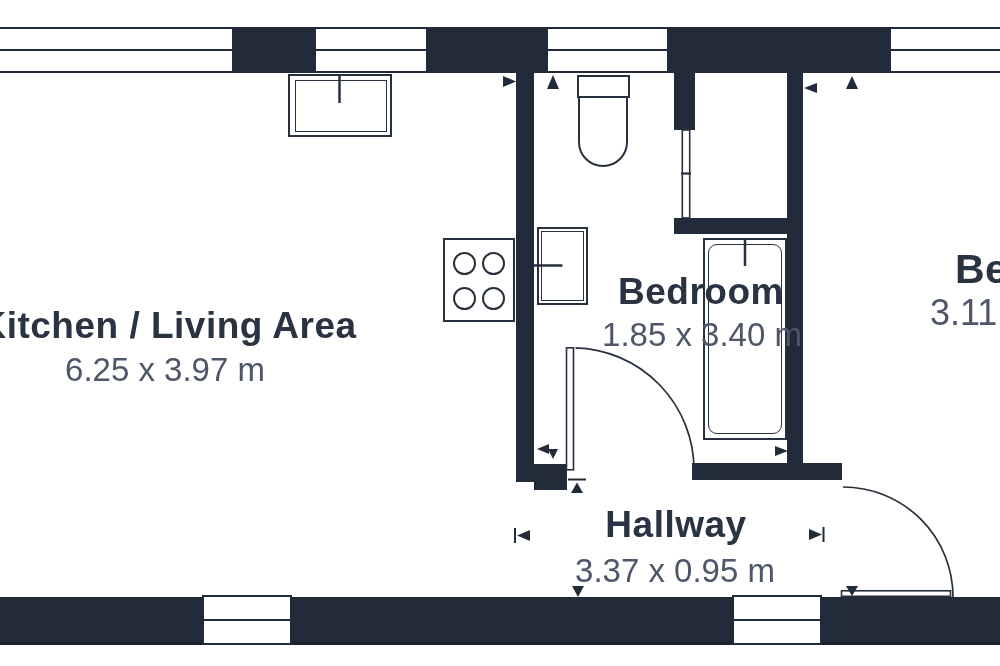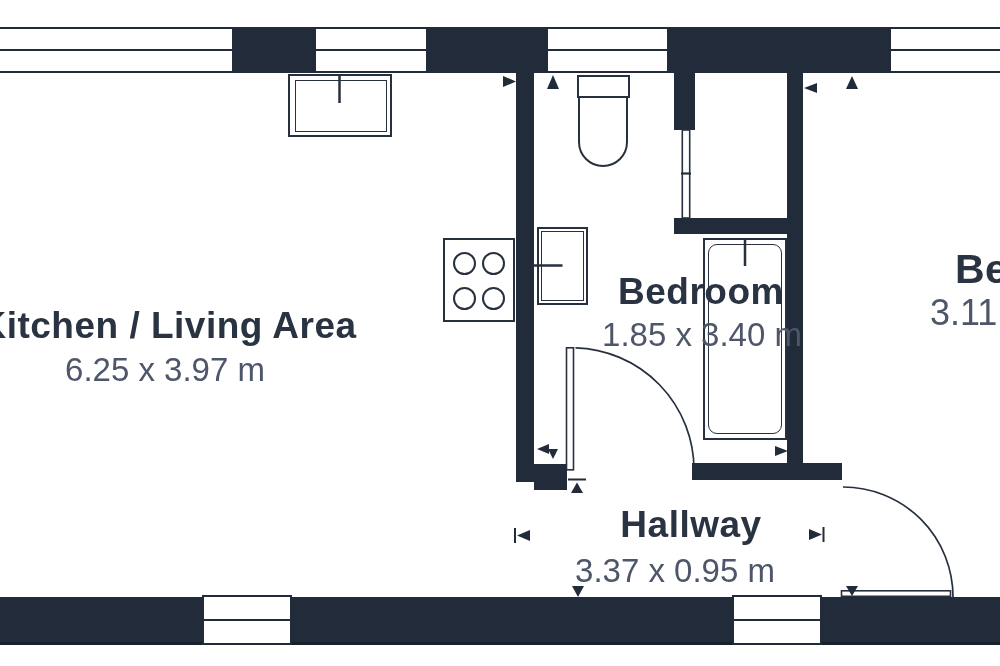--- a/index.html
+++ b/index.html
@@ -111,19 +111,19 @@
     <polygon class="arr" points="846,89 858,89 852,76"></polygon>
     <polygon class="arr" points="846,586 858,586 852,596"></polygon>
   </svg>
 
   <div class="txt room-label ctr" style="left:168px;top:305px;">Kitchen / Living Area</div>
   <div class="txt room-dims ctr" style="left:165px;top:351px;">6.25 x 3.97 m</div>
 
   <div class="txt room-label ctr" style="left:701px;top:271px;">Bedroom</div>
   <div class="txt room-dims ctr" style="left:702px;top:316px;">1.85 x 3.40 m</div>
 
-  <div class="txt room-label ctr" style="left:676px;top:504px;margin-left:15px;">Hallway</div>
+  <div class="txt room-label ctr" style="left:676px;top:504px;">Hallway</div>
   <div class="txt room-dims ctr" style="left:675px;top:552px;">3.37 x 0.95 m</div>
 
   <div class="txt room-label" style="left:955px;top:246px;font-size:41px;">Bedroom</div>
   <div class="txt room-dims" style="left:930px;top:292px;font-size:36px;">3.11</div>
 
 </div>
 
 </body></html>

